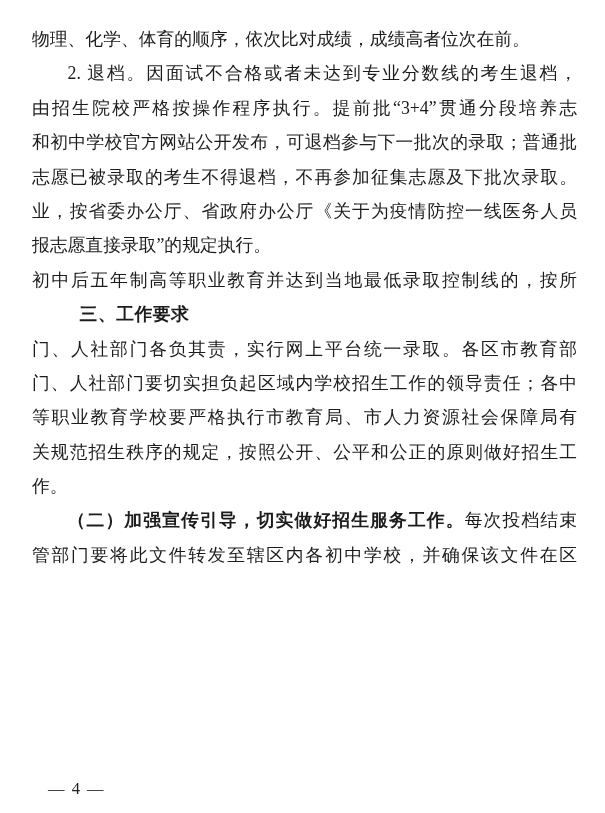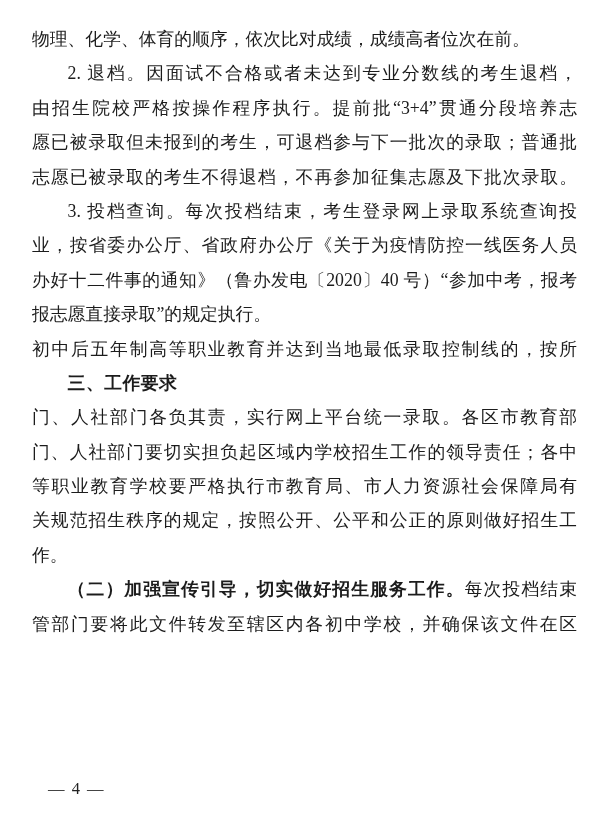--- a/index.html
+++ b/index.html
@@ -36,20 +36,21 @@
   .ind {
     text-indent: 2em;
   }
   .b {
     font-weight: 700;
   }
   .hd {
     font-weight: 700;
     font-family: "Liberation Sans", "DejaVu Sans", sans-serif;
     letter-spacing: 0.5px;
+    margin-left: 12px;
   }
   .footer {
     position: absolute;
     left: 48px;
     top: 779px;
     font-size: 16.5px;
     letter-spacing: 1.5px;
     color: #222222;
   }
 </style>
@@ -58,31 +59,29 @@
 
 <div class="page">
   <div class="textblock">
 
     <div class="line"><span>物理、化学、体育的顺序，依次比对成绩，成绩高者位次在前。</span></div>
 
     <div class="line ind just"><span>2. 退档。因面试不合格或者未达到专业分数线的考生退档，</span></div>
 
     <div class="line just"><span>由招生院校严格按操作程序执行。提前批“3+4”贯通分段培养志</span></div>
 
-    <div class="line just"><span>愿已被录取但未报到的考生，可退档参与下一批次的录取；普通批</span></div>
+    <div class="line just"><span>和初中学校官方网站公开发布，可退档参与下一批次的录取；普通批</span></div>
 
     <div class="line just"><span>志愿已被录取的考生不得退档，不再参加征集志愿及下批次录取。</span></div>
 
-    <div class="line ind just"><span>3. 投档查询。每次投档结束，考生登录网上录取系统查询投</span></div>
 
 
 
     <div class="line just"><span>业，按省委办公厅、省政府办公厅《关于为疫情防控一线医务人员</span></div>
 
-    <div class="line just"><span>办好十二件事的通知》（鲁办发电〔2020〕40 号）“参加中考，报考</span></div>
 
     <div class="line"><span>报志愿直接录取”的规定执行。</span></div>
 
     <div class="line just"><span>初中后五年制高等职业教育并达到当地最低录取控制线的，按所</span></div>
 
     <div class="line ind"><span class="hd">三、工作要求</span></div>
 
 
     <div class="line just"><span>门、人社部门各负其责，实行网上平台统一录取。各区市教育部</span></div>
 

